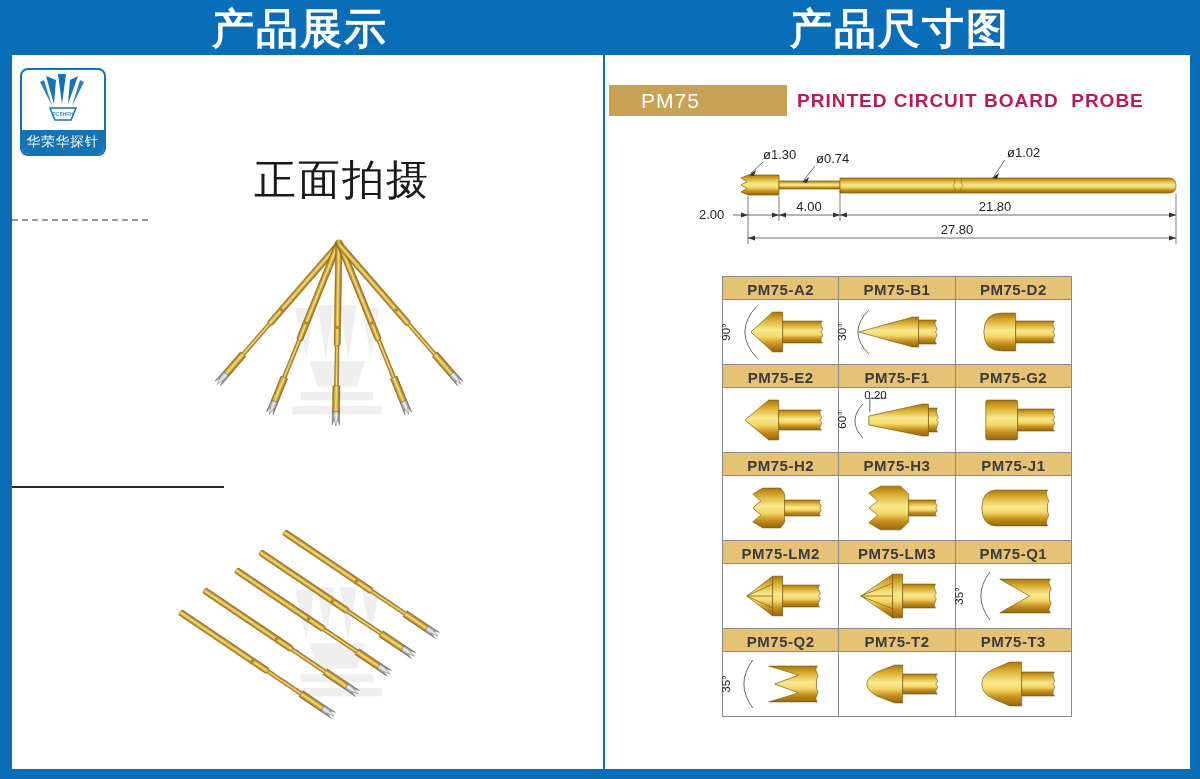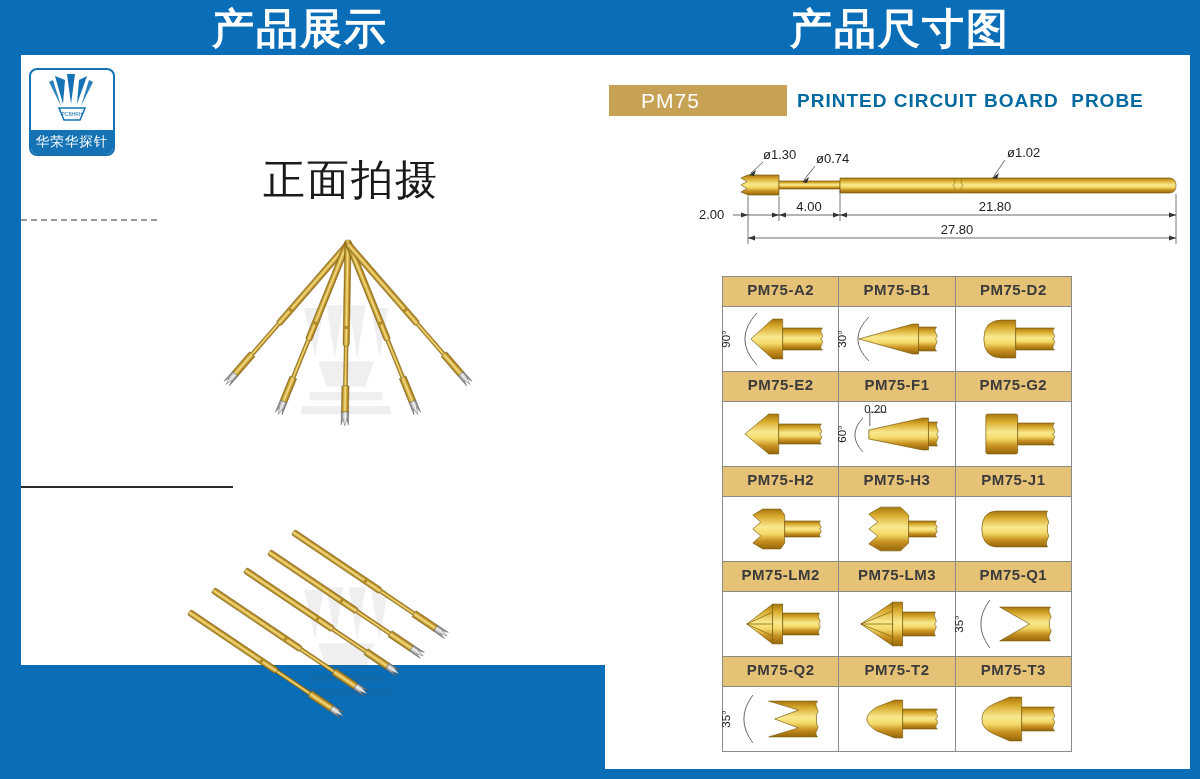--- a/index.html
+++ b/index.html
@@ -7,21 +7,21 @@
   #stage{position:relative;width:1200px;height:779px;background:#0a6db7;overflow:hidden;}
 
   
   .band-title{position:absolute;top:0;height:55px;line-height:57px;text-align:center;
     color:#fff;font-size:42px;font-weight:700;letter-spacing:2px;}
   #title-left{left:0;width:600px;}
   #title-right{left:600px;width:600px;}
 
   
   .panel{position:absolute;top:55px;background:#fff;}
-  #panel-left{left:21px;width:591px;height:610px;}
+  #panel-left{left:12px;width:591px;height:714px;}
   #panel-right{left:605px;width:585px;height:714px;}
 
   
   .logo-box{position:absolute;left:8px;top:13px;width:82px;height:84px;
     border:2px solid #1472b5;border-radius:8px;background:#fff;overflow:hidden;}
   .logo-art{position:absolute;left:0;top:0;width:100%;height:58px;}
   .logo-band{position:absolute;left:0;bottom:0;width:100%;height:24px;background:#1472b5;
     color:#fff;font-size:13.5px;line-height:24px;text-align:center;letter-spacing:1px;}
 
   .photo-label{position:absolute;color:#1a1a1a;font-size:42px;letter-spacing:2px;}
@@ -31,30 +31,30 @@
   .dashed-rule{position:absolute;left:0;top:164px;width:136px;border-top:2px dashed #9a9a9a;}
   .solid-rule{position:absolute;left:0;top:431px;width:212px;border-top:2px solid #2a2a2a;}
 
   .photo-svg{position:absolute;}
   #fan-photo{left:100px;top:175px;width:450px;height:240px;}
   #side-photo{left:110px;top:462px;width:430px;height:240px;}
 
   
   .model-badge{position:absolute;left:4px;top:30px;width:178px;height:31px;background:#c8a254;
     color:#fff;font-size:21px;line-height:31px;padding-left:32px;box-sizing:border-box;letter-spacing:1px;}
-  .subtitle{position:absolute;left:192px;top:30px;height:31px;line-height:32px;color:#0369a1;
+  .subtitle{position:absolute;left:192px;top:30px;height:31px;line-height:32px;color:#be185d;
     font-size:19px;font-weight:700;letter-spacing:1px;white-space:pre;}
 
   #dim-svg{position:absolute;left:80px;top:83px;width:510px;height:123px;}
   .dim-text{font-size:13px;fill:#222;font-family:"Liberation Sans",sans-serif;}
 
   
   #tip-table{position:absolute;left:117px;top:221px;width:348px;display:grid;
     grid-template-columns:repeat(3,1fr);gap:1px;background:#8a8a8a;border:1px solid #8a8a8a;}
-  .tt-head{height:29px;background:#e6c277;color:#3b3b3b;font-size:15px;font-weight:600;
+  .tt-head{height:22px;background:#e6c277;color:#3b3b3b;font-size:15px;font-weight:600;
     text-align:center;line-height:25px;letter-spacing:.5px;}
   .tt-cell{height:64px;background:#fff;position:relative;}
   .tt-cell svg{width:100%;height:100%;display:block;}
   .ann-v{position:absolute;left:-6px;top:50%;transform:translateY(-50%) rotate(-90deg);
     font-size:11.5px;color:#222;}
   .ann-h{position:absolute;left:25px;top:1px;font-size:11.5px;color:#222;}
 </style>
 </head>
 <body>
 

